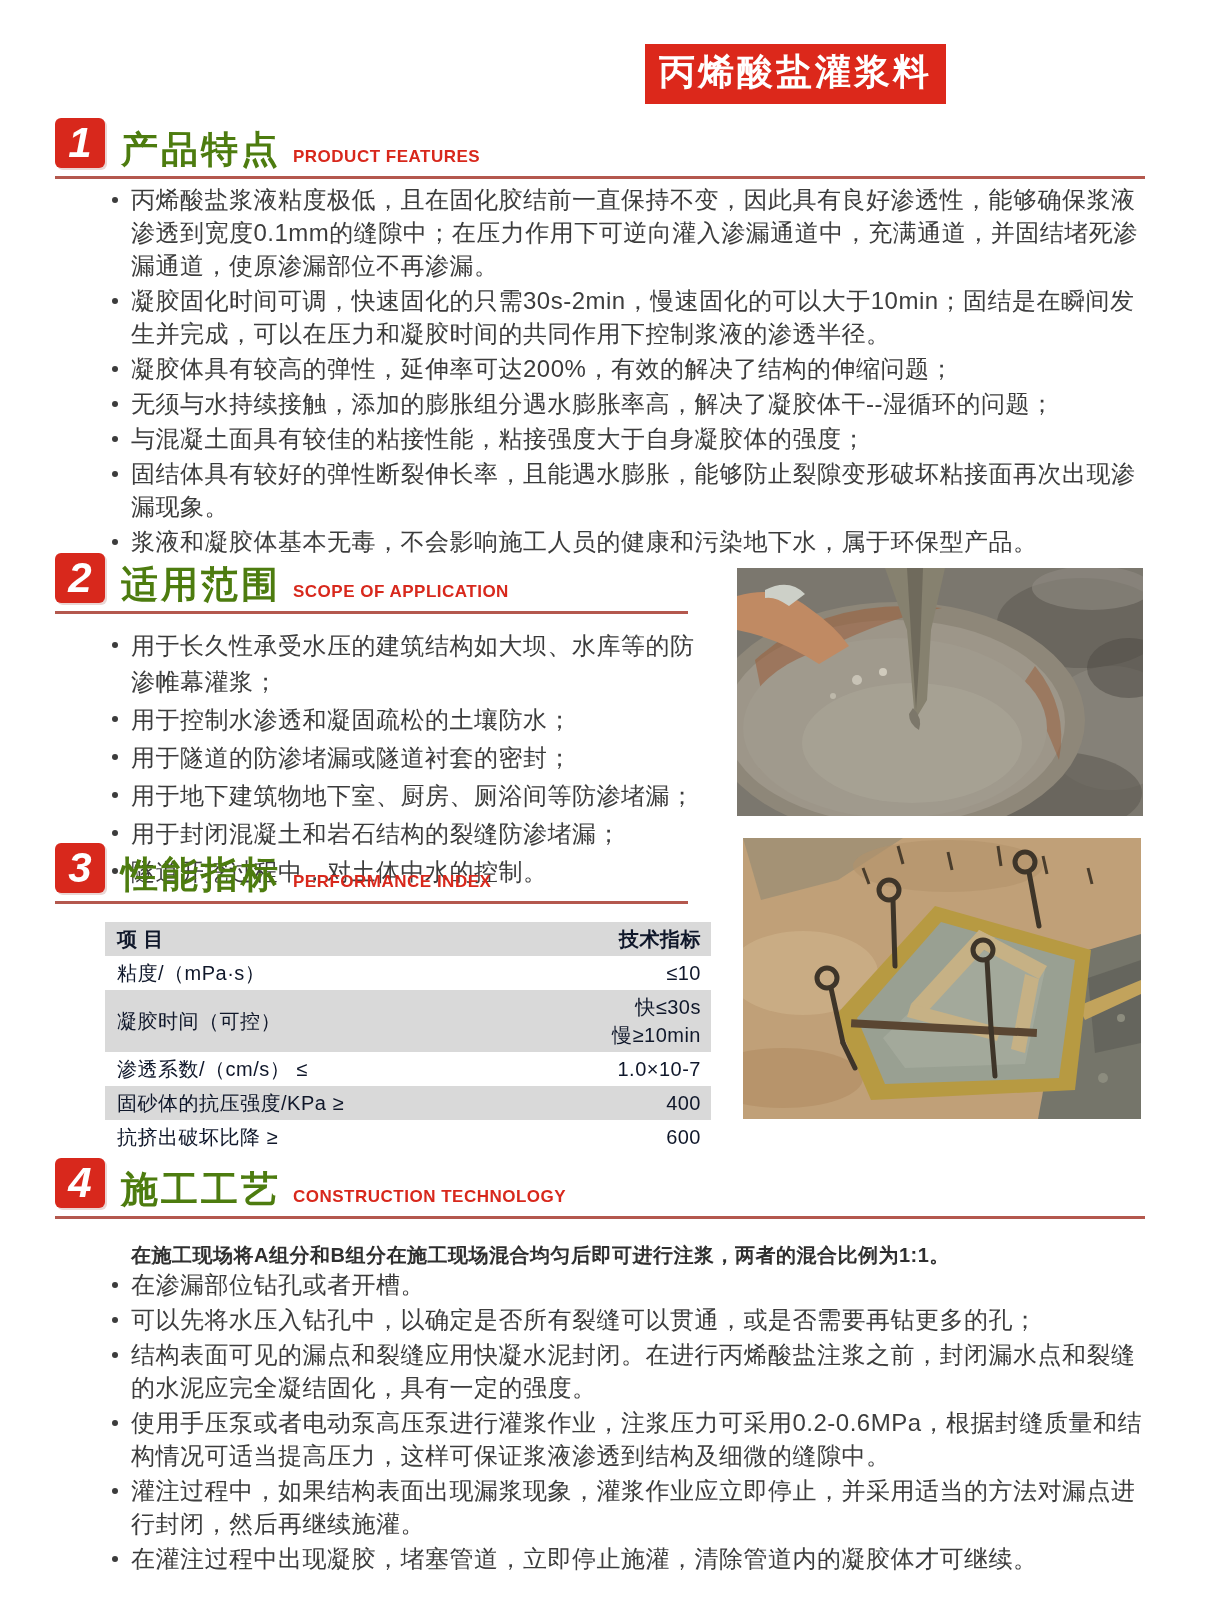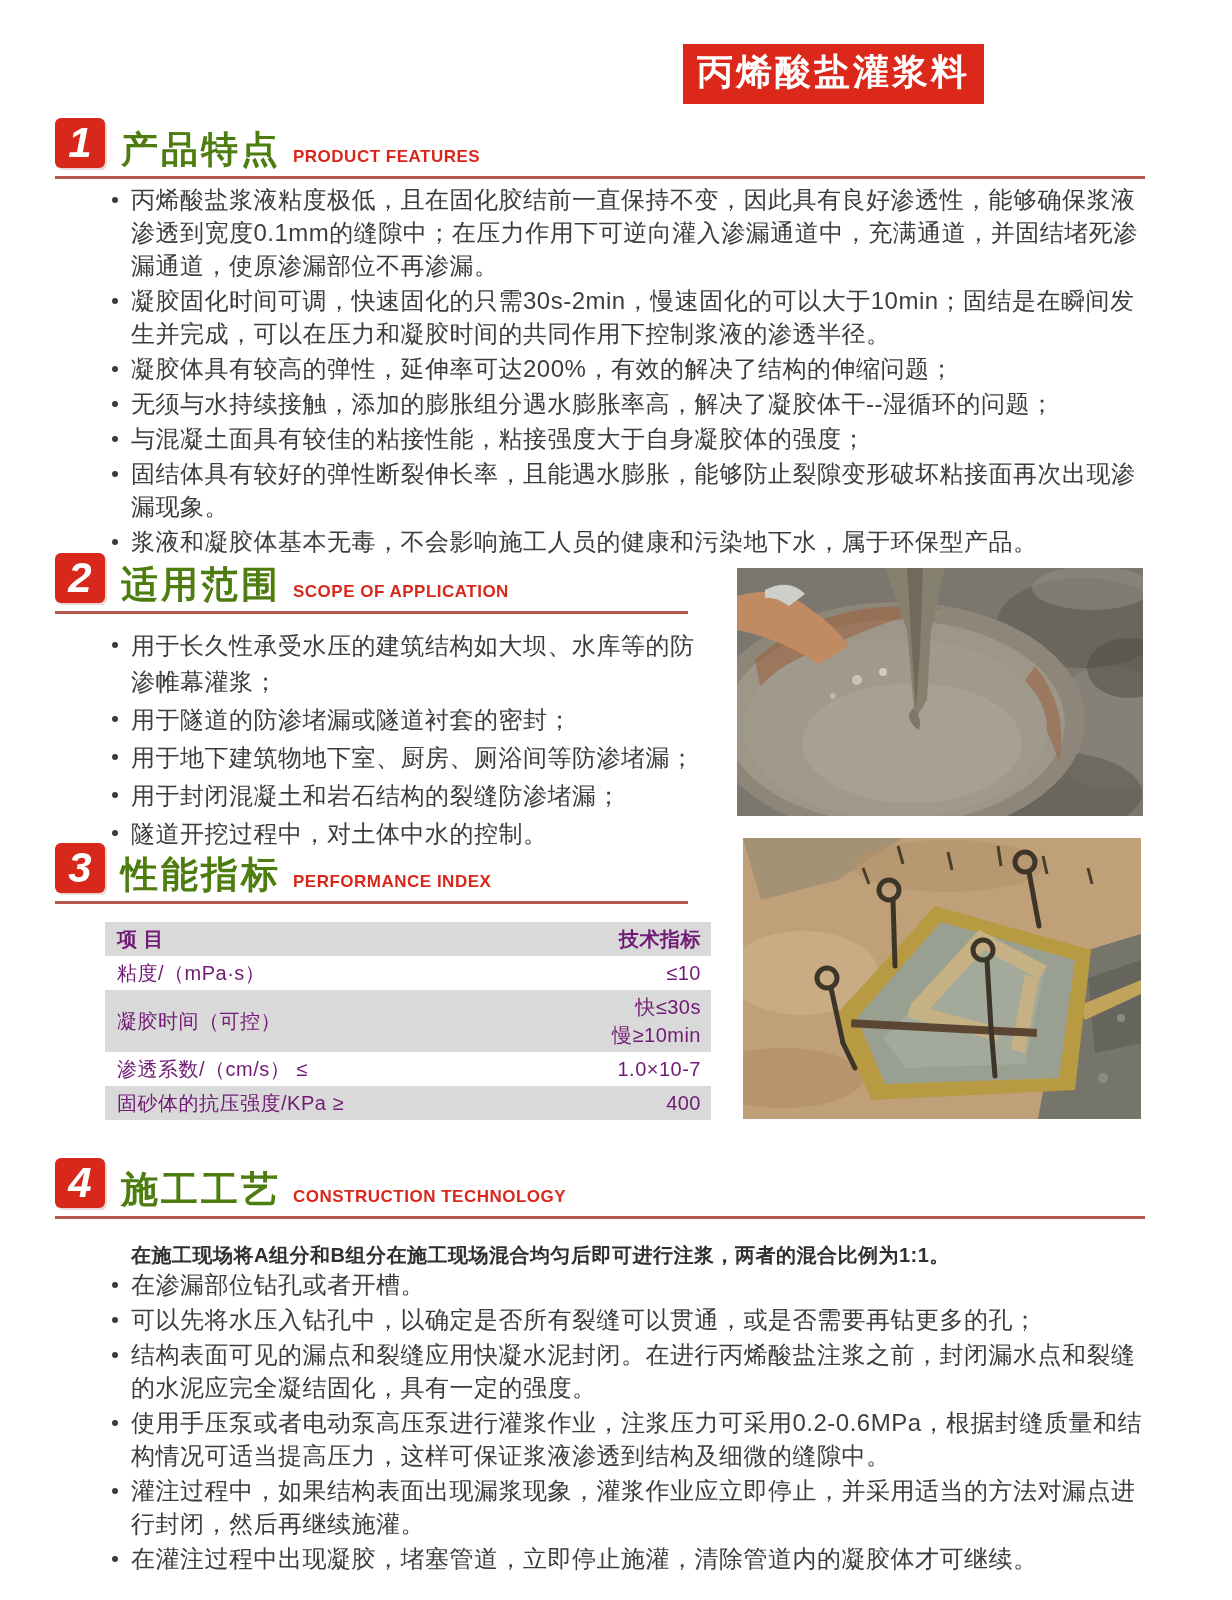--- a/index.html
+++ b/index.html
@@ -8,21 +8,20 @@
     background:#ffffff; overflow:hidden;
     font-family:"Liberation Sans","DejaVu Sans",sans-serif;
     color:#3c3c3c;
   }
   
   .title-badge {
     position:absolute; left:645px; top:44px;
     background:#dc281b; color:#ffffff;
     font-size:36px; font-weight:bold; letter-spacing:3px;
     padding:4px 14px 7px 14px;
-    margin-left:38px;
   }
   
   .sec-header {
     position:absolute; display:flex; align-items:flex-end;
     border-bottom:3px solid #b4584e; padding-bottom:8px;
   }
   .sec-num {
     width:50px; height:50px; flex:0 0 50px;
     background:#d8281c; border-radius:6px;
     color:#fff; font-size:42px; font-weight:bold; font-style:italic;
@@ -45,21 +44,21 @@
     letter-spacing:.5px; margin-bottom:2px;
   }
   ul.bullets li::before {
     content:""; position:absolute; left:7px; top:14px;
     width:6px; height:6px; border-radius:50%; background:#3c3c3c;
   }
   ul.bullets.wide li { line-height:36px; }
   
   table.spec { position:absolute; border-collapse:collapse; width:606px; }
   table.spec td {
-    font-size:20px; color:#701a75; padding:3px 10px 3px 12px;
+    font-size:20px; color:#0f172a; padding:3px 10px 3px 12px;
     vertical-align:middle; line-height:28px; letter-spacing:.5px;
   }
   table.spec td.c2 { width:296px;text-align:right; }
   table.spec tr.gray { background:#d9d9d9; }
   table.spec tr.head td { font-weight:bold; }
   
   .photo { position:absolute; display:block; }
   
   .intro-line {
     position:absolute; font-size:20px; font-weight:bold;
@@ -90,20 +89,21 @@
   </ul>
 
   <div class="sec-header" style="left:55px; top:553px; width:633px;">
     <div class="sec-num">2</div>
     <div class="sec-title">适用范围</div>
     <div class="sec-sub">SCOPE OF APPLICATION</div>
   </div>
 
   <ul class="bullets wide" style="left:105px; top:628px; width:600px;">
     <li>用于长久性承受水压的建筑结构如大坝、水库等的防渗帷幕灌浆；</li>
+    <li>用于控制水渗透和凝固疏松的土壤防水；</li>
     <li>用于隧道的防渗堵漏或隧道衬套的密封；</li>
     <li>用于地下建筑物地下室、厨房、厕浴间等防渗堵漏；</li>
     <li>用于封闭混凝土和岩石结构的裂缝防渗堵漏；</li>
     <li>隧道开挖过程中，对土体中水的控制。</li>
   </ul>
 
   <svg class="photo" style="left:737px; top:568px;" width="406" height="248" viewBox="0 0 406 248" role="img">
     <rect width="406" height="248" fill="#7b776e"></rect>
     <ellipse cx="345" cy="55" rx="85" ry="45" fill="#6a665e"></ellipse>
     <ellipse cx="375" cy="160" rx="70" ry="62" fill="#8a867c" opacity="0.7"></ellipse>
@@ -156,20 +156,24 @@
           <div>慢≥10min</div>
         </td>
       </tr>
       <tr>
         <td>渗透系数/（cm/s）  ≤</td>
         <td class="c2">1.0×10-7</td>
       </tr>
       <tr class="gray">
         <td>固砂体的抗压强度/KPa ≥</td>
         <td class="c2">400</td>
+      </tr>
+      <tr>
+        <td>抗挤出破坏比降 ≥</td>
+        <td class="c2">600</td>
       </tr>
     </tbody>
   </table>
 
   <svg class="photo" style="left:743px; top:838px;" width="398" height="281" viewBox="0 0 398 281" role="img">
     <rect width="398" height="281" fill="#c0a078"></rect>
     <path d="M0 0 L160 0 L95 42 L18 62 Z" fill="#8d8673" opacity="0.55"></path>
     <ellipse cx="60" cy="135" rx="75" ry="42" fill="#cdb189" opacity="0.7"></ellipse>
     <ellipse cx="205" cy="28" rx="95" ry="26" fill="#b2926a" opacity="0.6"></ellipse>
     <ellipse cx="40" cy="240" rx="80" ry="30" fill="#b08c62" opacity="0.6"></ellipse>

